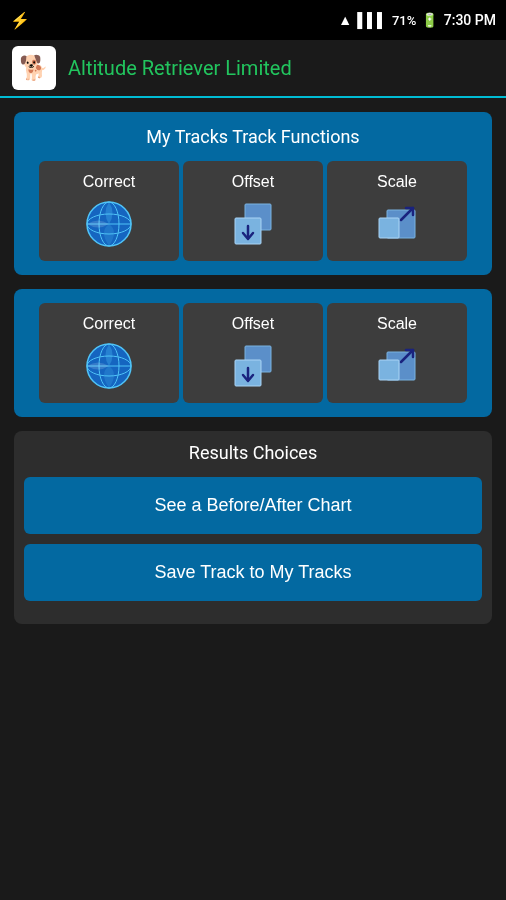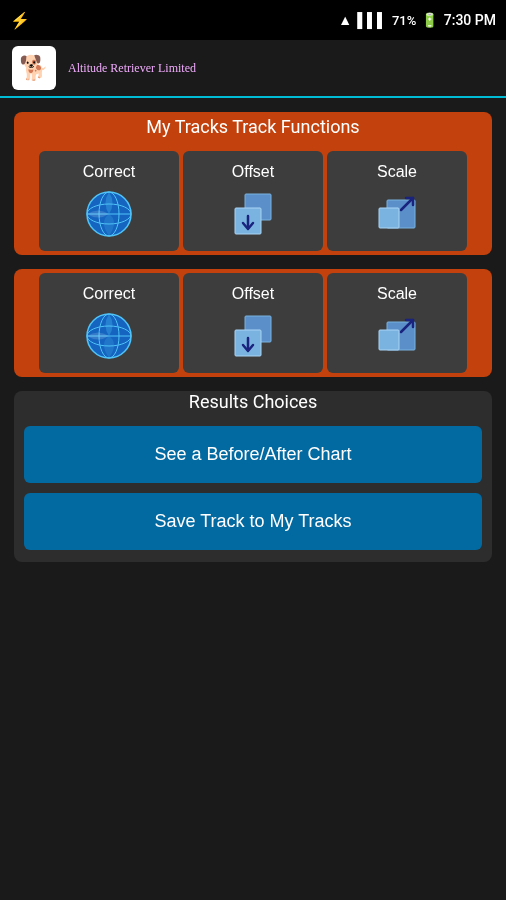--- a/index.html
+++ b/index.html
@@ -58,39 +58,38 @@
       background: #fff;
       border-radius: 6px;
       display: flex;
       align-items: center;
       justify-content: center;
       font-size: 24px;
       flex-shrink: 0;
     }
 
     .app-title {
-      font-size: 12px;
-      color: #f0abfc;
+      font-size: 20px;
+      color: #22c55e;
       font-weight: 400;
-      font-family: Liberation Serif, serif;
     }
 
     
     .main-content {
       padding: 14px 14px;
       display: flex;
       flex-direction: column;
       gap: 14px;
     }
 
     
     .section-card {
-      background: #c2410c;
+      background: #0369a1;
       border-radius: 8px;
-      padding: 4px 10px;
+      padding: 14px 10px;
     }
 
     .section-title {
       text-align: center;
       font-size: 18px;
       color: #ffffff;
       margin-bottom: 14px;
       font-weight: 400;
     }
 
@@ -146,21 +145,21 @@
     
     .scale-icon svg {
       width: 48px;
       height: 48px;
     }
 
     
     .results-section {
       background: #2d2d2d;
       border-radius: 8px;
-      padding: 0 10px;
+      padding: 11px 10px;
     }
 
     .wide-btn {
       background: #0369a1;
       border: none;
       border-radius: 6px;
       padding: 18px;
       width: 100%;
       color: #ffffff;
       font-size: 18px;

